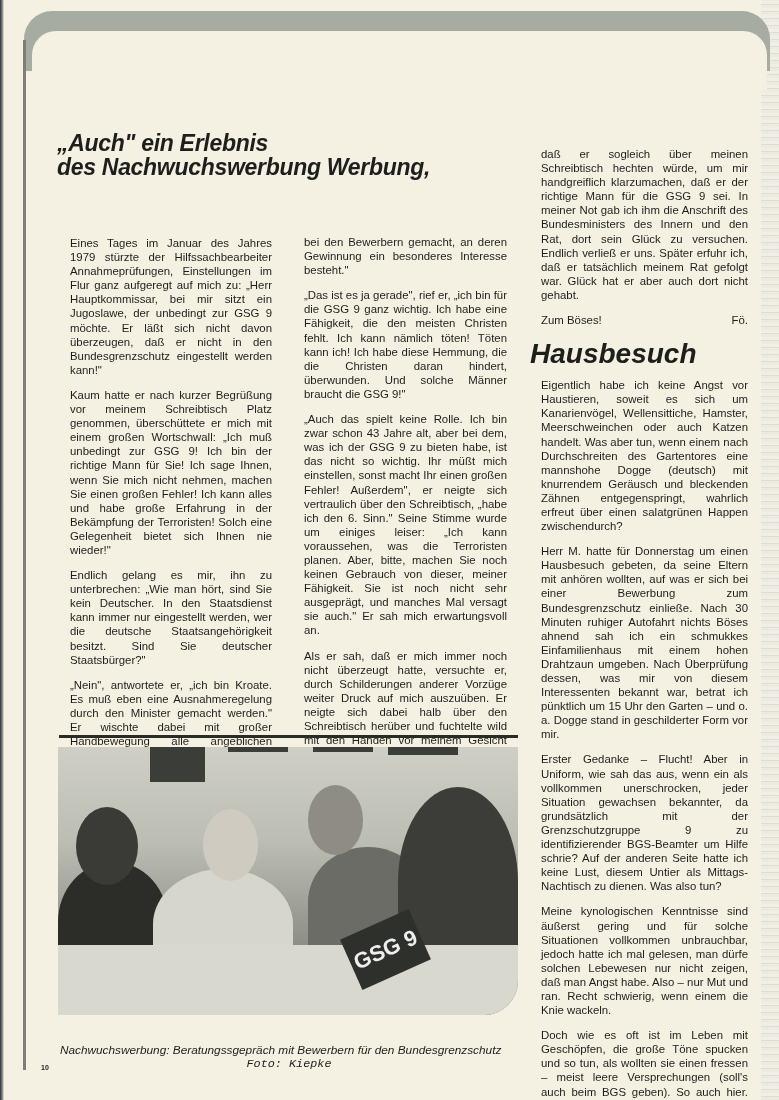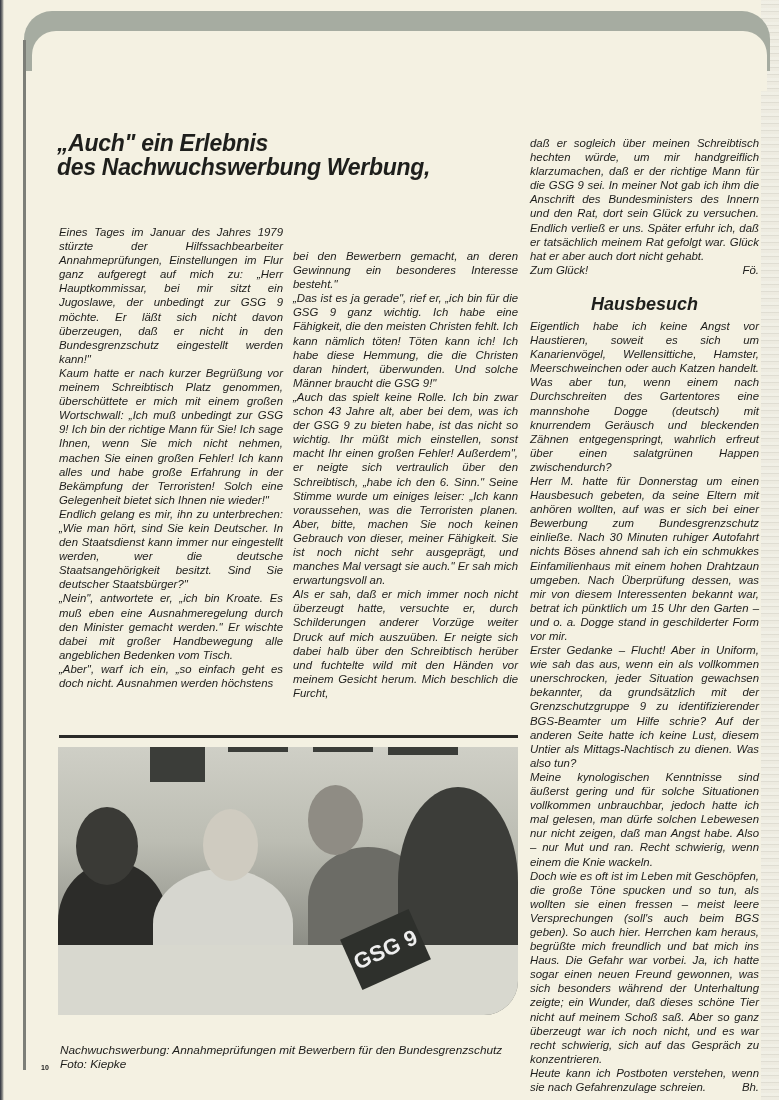--- a/index.html
+++ b/index.html
@@ -33,47 +33,47 @@
   .headline {
     position: absolute; left: 57px; top: 131px; width: 470px;
     font-family: "Liberation Sans", sans-serif; font-weight: bold; font-style: italic;
     font-size: 23px; line-height: 24px; letter-spacing: -0.3px; color: #1e1f1c;
     margin: 0;
   }
   .col {
     position: absolute; font-size: 11.4px; line-height: 14.1px; text-align: justify;
     color: #1d1d1b;
   }
-  .col p { margin: 0; font-style: italic; }
+  .col p { margin: 11px; }
   .col1 { left: 59px; top: 225px; width: 224px; }
-  .col2 { left: 293px; top: 249px; width: 225px; }
+  .col2 { left: 293px; top: 224px; width: 225px; }
   .col3 { left: 530px; top: 136px; width: 229px; }
   .sign { display: flex; justify-content: space-between; }
   .subhead {
-    font-weight: bold; font-style: italic; font-size: 18px; line-height: 26px;
-    margin: 14px 0 2px 0; color: #1e1f1c; text-align: center;
+    font-weight: bold; font-style: italic; font-size: 28px; line-height: 26px;
+    margin: 14px 0 2px 0; color: #1e1f1c; text-align: left;
   }
   .photo-rule {
     position: absolute; left: 59px; top: 735px; width: 459px; height: 3px; background: #2a2a27;
   }
   .photo {
     position: absolute; left: 58px; top: 747px; width: 460px; height: 268px;
     background: linear-gradient(180deg,#cfcfc6 0%,#bcbdb3 35%,#6d6e68 100%);
     border-radius: 0 0 34px 0; overflow: hidden;
   }
   .photo .wall-frame { position:absolute; background:#3b3d39; }
   .photo .person { position:absolute; border-radius: 50% 50% 8px 8px; }
   .photo .head { position:absolute; border-radius:50%; }
   .photo .table { position:absolute; left:0; bottom:0; width:460px; height:70px; background:#d8d8cf; }
   .photo .mag { position:absolute; background:#2e302c; transform: rotate(-24deg); color:#eee; font-weight:bold; font-size:22px; display:flex; align-items:center; justify-content:center; }
   .caption {
     position: absolute; left: 60px; top: 1043px; width: 458px;
     font-style: italic; font-size: 11.8px; line-height: 14px; color: #1d1d1b;
   }
-  .caption .credit { display:block; text-align:left; }
+  .caption .credit { display:block; text-align:center;font-family:Liberation Mono, monospace; }
   .page-number {
     position: absolute; left: 41px; top: 1064px; font-size: 7px; font-weight: bold; color:#222;
   }
 </style>
 </head>
 <body>
 
 <div class="page-edge-left"></div>
 <div class="page-edge-right"></div>
 <div class="top-band"></div>
@@ -96,21 +96,21 @@
 <div class="col col2">
   <p>bei den Bewerbern gemacht, an deren Gewinnung ein besonderes Interesse besteht."</p>
   <p>„Das ist es ja gerade", rief er, „ich bin für die GSG 9 ganz wichtig. Ich habe eine Fähigkeit, die den meisten Christen fehlt. Ich kann nämlich töten! Töten kann ich! Ich habe diese Hemmung, die die Christen daran hindert, überwunden. Und solche Männer braucht die GSG 9!"</p>
   <p>„Auch das spielt keine Rolle. Ich bin zwar schon 43 Jahre alt, aber bei dem, was ich der GSG 9 zu bieten habe, ist das nicht so wichtig. Ihr müßt mich einstellen, sonst macht Ihr einen großen Fehler! Außerdem", er neigte sich vertraulich über den Schreibtisch, „habe ich den 6. Sinn." Seine Stimme wurde um einiges leiser: „Ich kann voraussehen, was die Terroristen planen. Aber, bitte, machen Sie noch keinen Gebrauch von dieser, meiner Fähigkeit. Sie ist noch nicht sehr ausgeprägt, und manches Mal versagt sie auch." Er sah mich erwartungsvoll an.</p>
   <p>Als er sah, daß er mich immer noch nicht überzeugt hatte, versuchte er, durch Schilderungen anderer Vorzüge weiter Druck auf mich auszuüben. Er neigte sich dabei halb über den Schreibtisch herüber und fuchtelte wild mit den Händen vor meinem Gesicht herum. Mich beschlich die Furcht,</p>
 </div>
 
 <div class="col col3">
   <p>daß er sogleich über meinen Schreibtisch hechten würde, um mir handgreiflich klarzumachen, daß er der richtige Mann für die GSG 9 sei. In meiner Not gab ich ihm die Anschrift des Bundesministers des Innern und den Rat, dort sein Glück zu versuchen. Endlich verließ er uns. Später erfuhr ich, daß er tatsächlich meinem Rat gefolgt war. Glück hat er aber auch dort nicht gehabt.</p>
   <p class="sign">
-    <span>Zum Glück!</span>
+    <span>Zum Böses!</span>
     <span>Fö.</span>
   </p>
   <h2 class="subhead">Hausbesuch</h2>
   <p>Eigentlich habe ich keine Angst vor Haustieren, soweit es sich um Kanarienvögel, Wellensittiche, Hamster, Meerschweinchen oder auch Katzen handelt. Was aber tun, wenn einem nach Durchschreiten des Gartentores eine mannshohe Dogge (deutsch) mit knurrendem Geräusch und bleckenden Zähnen entgegenspringt, wahrlich erfreut über einen salatgrünen Happen zwischendurch?</p>
   <p>Herr M. hatte für Donnerstag um einen Hausbesuch gebeten, da seine Eltern mit anhören wollten, auf was er sich bei einer Bewerbung zum Bundesgrenzschutz einließe. Nach 30 Minuten ruhiger Autofahrt nichts Böses ahnend sah ich ein schmukkes Einfamilienhaus mit einem hohen Drahtzaun umgeben. Nach Überprüfung dessen, was mir von diesem Interessenten bekannt war, betrat ich pünktlich um 15 Uhr den Garten – und o. a. Dogge stand in geschilderter Form vor mir.</p>
   <p>Erster Gedanke – Flucht! Aber in Uniform, wie sah das aus, wenn ein als vollkommen unerschrocken, jeder Situation gewachsen bekannter, da grundsätzlich mit der Grenzschutzgruppe 9 zu identifizierender BGS-Beamter um Hilfe schrie? Auf der anderen Seite hatte ich keine Lust, diesem Untier als Mittags-Nachtisch zu dienen. Was also tun?</p>
   <p>Meine kynologischen Kenntnisse sind äußerst gering und für solche Situationen vollkommen unbrauchbar, jedoch hatte ich mal gelesen, man dürfe solchen Lebewesen nur nicht zeigen, daß man Angst habe. Also – nur Mut und ran. Recht schwierig, wenn einem die Knie wackeln.</p>
   <p>Doch wie es oft ist im Leben mit Geschöpfen, die große Töne spucken und so tun, als wollten sie einen fressen – meist leere Versprechungen (soll's auch beim BGS geben). So auch hier. Herrchen kam heraus, begrüßte mich freundlich und bat mich ins Haus. Die Gefahr war vorbei. Ja, ich hatte sogar einen neuen Freund gewonnen, was sich besonders während der Unterhaltung zeigte; ein Wunder, daß dieses schöne Tier nicht auf meinem Schoß saß. Aber so ganz überzeugt war ich noch nicht, und es war recht schwierig, sich auf das Gespräch zu konzentrieren.</p>
   <p>
     <span>Heute kann ich Postboten verstehen, wenn sie nach Gefahrenzulage schreien.</span>
@@ -130,17 +130,17 @@
   <div class="person" style="left:95px;top:122px;width:140px;height:110px;background:#d6d6cf;"></div>
   <div class="head" style="left:145px;top:62px;width:55px;height:72px;background:#cfcbc0;"></div>
   <div class="person" style="left:250px;top:100px;width:120px;height:110px;background:#6c6c66;"></div>
   <div class="head" style="left:250px;top:38px;width:55px;height:70px;background:#8f8c84;"></div>
   <div class="person" style="left:340px;top:40px;width:120px;height:190px;background:#3c3d39;"></div>
   <div class="table"></div>
   <div class="mag" style="left:290px;top:175px;width:75px;height:55px;">GSG 9</div>
 </div>
 
 <div class="caption">
-  <span>Nachwuchswerbung: Annahmeprüfungen mit Bewerbern für den Bundesgrenzschutz</span>
+  <span>Nachwuchswerbung: Beratungssgepräch mit Bewerbern für den Bundesgrenzschutz</span>
   <span class="credit">Foto: Kiepke</span>
 </div>
 
 <div class="page-number">10</div>
 
 </body></html>

